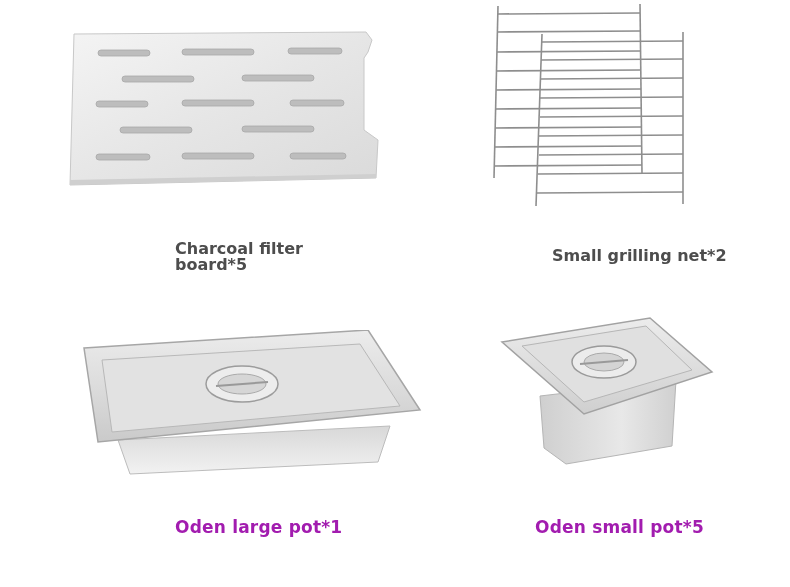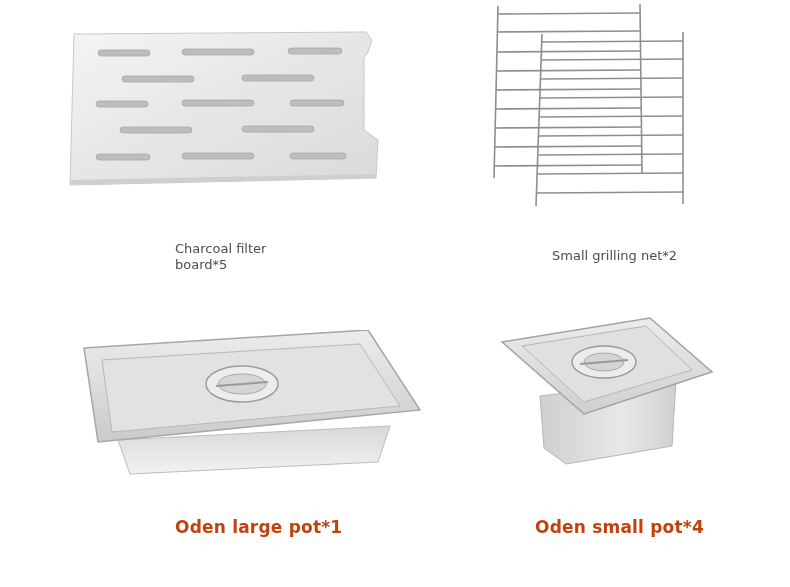--- a/index.html
+++ b/index.html
@@ -1,22 +1,22 @@
 <!DOCTYPE html>
 <html><head>
   <meta charset="utf-8">
   <style>
     html, body { margin: 0; padding: 0; }
     body {
       width: 790px; height: 587px; background: #ffffff; position: relative; overflow: hidden;
       font-family: "DejaVu Sans", "Liberation Sans", sans-serif; color: #4a4a4a;
     }
     .abs { position: absolute; }
-    .label-sm { font-size: 13px; font-weight: normal; color: #4d4d4d; line-height: 16px; }
-    .label-lg { font-size: 17px; font-weight: bold; color: #c2410c; letter-spacing: 0.2px; }
+    .label-sm { font-size: 16px; font-weight: bold; color: #4d4d4d; line-height: 16px; }
+    .label-lg { font-size: 17px; font-weight: bold; color: #a21caf; letter-spacing: 0.2px; }
     svg { display: block; }
   </style>
 </head>
 <body>
 
 <div class="abs" style="left:66px;top:30px;width:320px;height:160px;">
   <svg width="320" height="160" viewBox="0 0 320 160">
     <defs>
       <linearGradient id="plate" x1="0" y1="0" x2="1" y2="1">
         <stop offset="0" stop-color="#f4f4f4"></stop>
@@ -119,13 +119,13 @@
       </linearGradient>
     </defs>
     <path d="M40 80 L176 64 L172 130 L66 148 L44 132 Z" fill="url(#body2)" stroke="#b5b5b5"></path>
     <path d="M2 26 L150 2 L212 56 L84 98 Z" fill="url(#lid2)" stroke="#a2a2a2" stroke-width="1.5"></path>
     <path d="M22 30 L146 10 L192 54 L84 86 Z" fill="#e0e0e0" stroke="#b6b6b6"></path>
     <ellipse cx="104" cy="46" rx="32" ry="16" fill="#ececec" stroke="#9a9a9a" stroke-width="1.5"></ellipse>
     <ellipse cx="104" cy="46" rx="20" ry="9" fill="#d4d4d4" stroke="#aaaaaa"></ellipse>
     <line x1="80" y1="48" x2="128" y2="44" stroke="#999" stroke-width="2"></line>
   </svg>
 </div>
-<div class="abs label-lg" style="left:535px;top:517px;">Oden small pot*4</div>
+<div class="abs label-lg" style="left:535px;top:517px;">Oden small pot*5</div>
 
 </body></html>

